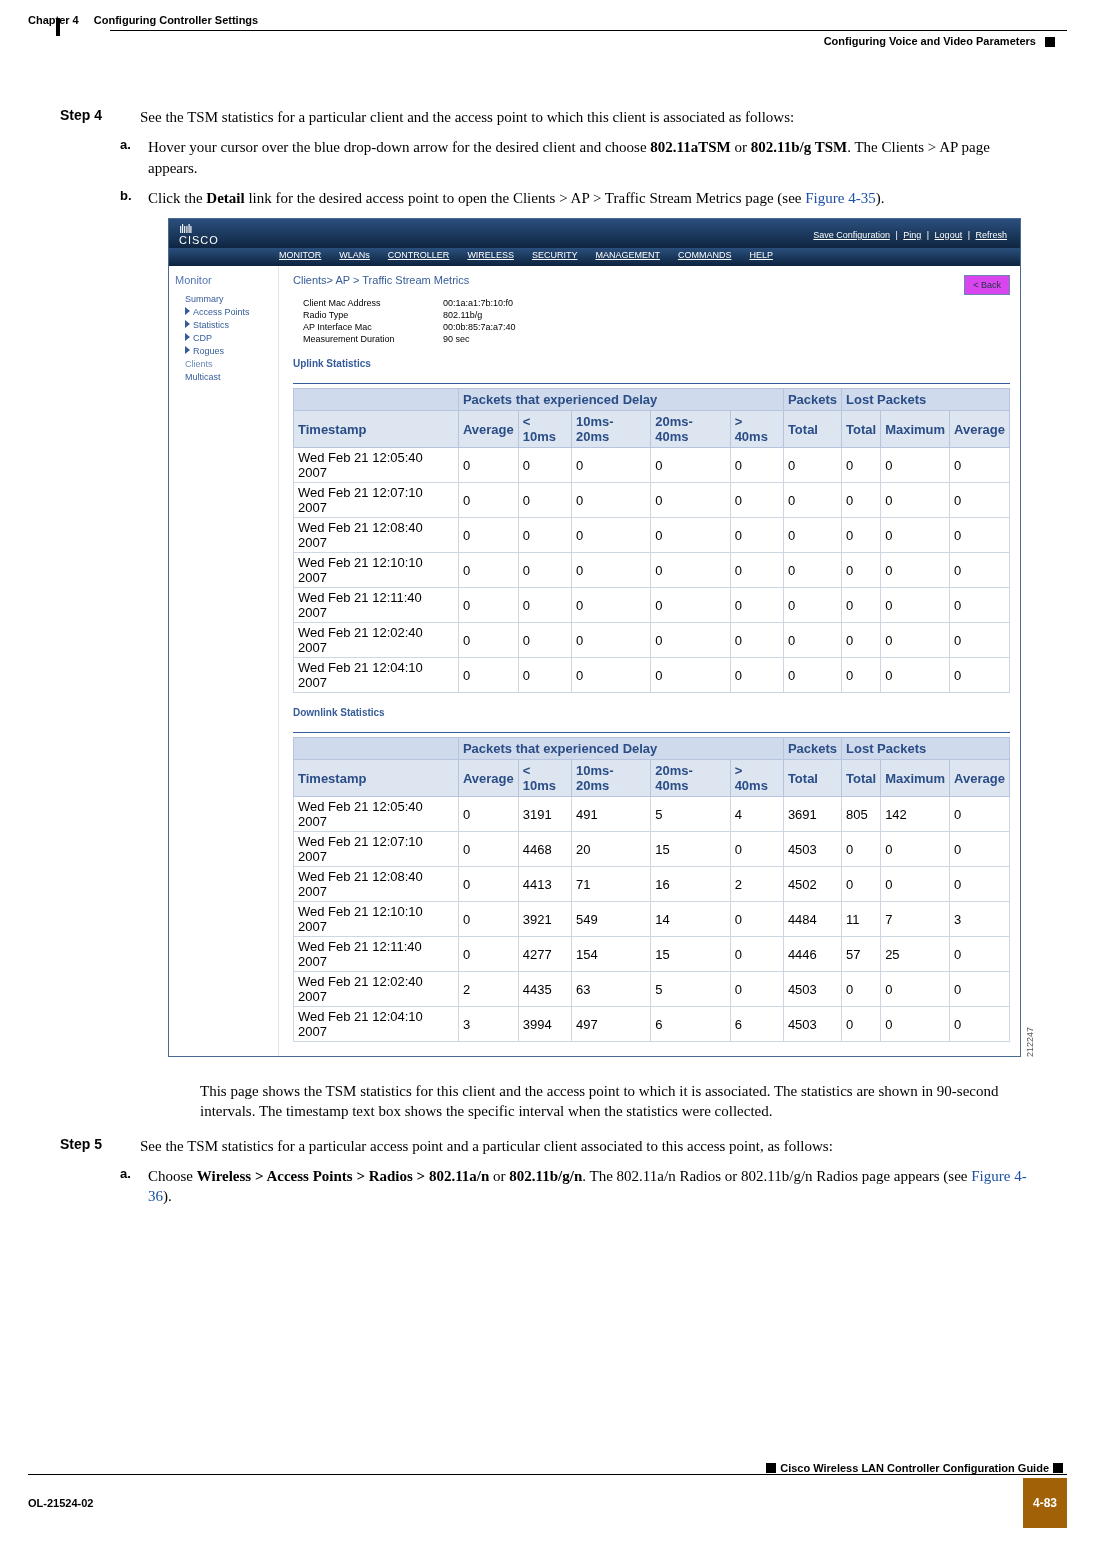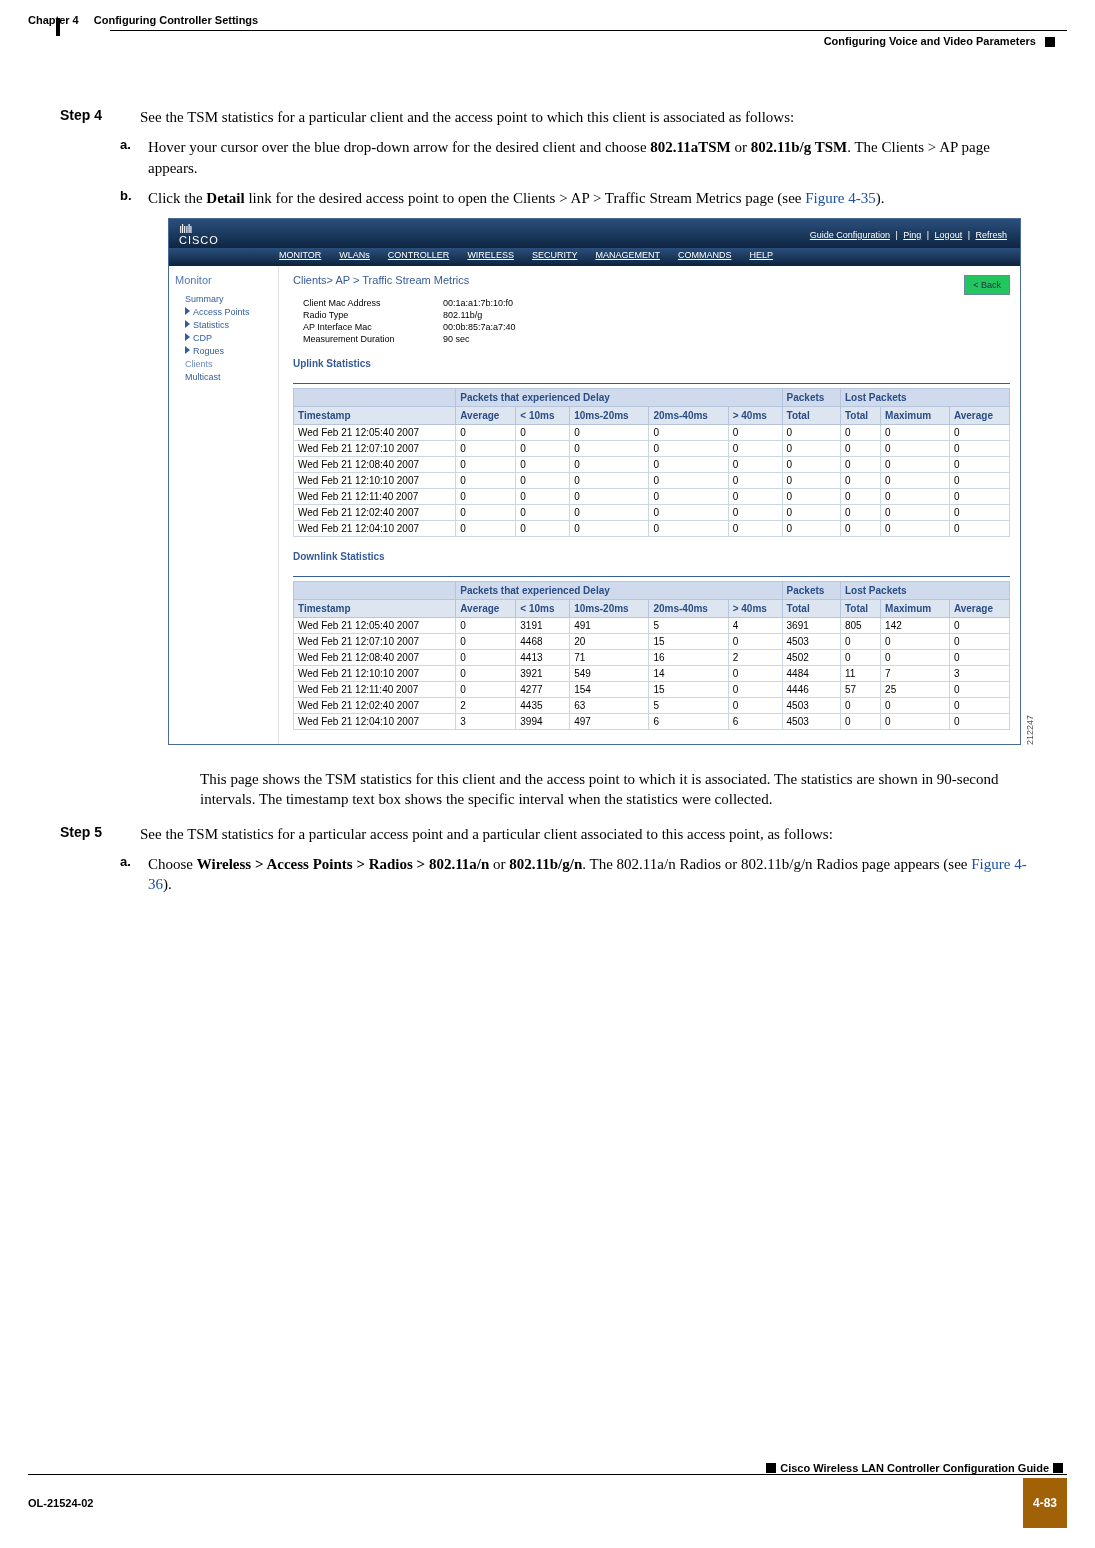--- a/index.html
+++ b/index.html
@@ -121,31 +121,31 @@
     border-right:1px solid #e3e3e3;
   }
   .fig-side .mon-title { font-size:11px; color:#5375b5; margin-bottom:8px; }
   .fig-side ul { list-style:none; margin-left:10px; }
   .fig-side li { margin:3px 0; color:#355c99; }
   .fig-side li.sel { color:#6b89bb; }
   .fig-main { flex:1; padding: 8px 10px 14px 14px; }
   .fig-main .crumb-row { display:flex; justify-content:space-between; align-items:center;}
   .fig-main .crumb { color:#355c99; font-size:11px; margin-bottom:10px; }
   .back-btn {
-    border:1px solid #6a86ad; background:#22c55e;
+    border:1px solid #6a86ad; background:#d946ef;
     padding:4px 8px; font-size:9px; color:#234;
   }
   .kv { display:flex; margin:2px 0 2px 10px; font-size:9px;}
   .kv .k { width:140px; }
   .sec-title {
     color:#355c99; font-weight:bold; font-size:10px;
     border-bottom:1px solid #355c99; margin:14px 0 4px 0; padding-bottom:14px;
   }
   table.tsm {
-    width:100%; border-collapse:collapse; font-size:10px;
+    width:100%; border-collapse:collapse; font-size:13px;
   }
   table.tsm th {
     background:#dde5f1; color:#2a4d86; font-weight:bold;
     border:1px solid #b6c4de; padding:3px 4px; text-align:left;
   }
   table.tsm th.group { background:#cfdaec; text-align:left; }
   table.tsm td {
     border:1px solid #cfd6e3; padding:2px 4px;
   }
   
@@ -209,21 +209,21 @@
 
 
   <div class="figure-wrap">
   <div class="figure">
     <div class="fig-top">
       <div class="fig-logo">
         <span class="bars">ılıılı</span>
         <span class="cisco">CISCO</span>
       </div>
       <div class="fig-top-right">
-        <a>Guide Configuration</a> |
+        <a>Save Configuration</a> |
         <a>Ping</a> |
         <a>Logout</a> |
         <a>Refresh</a>
       </div>
     </div>
     <div class="fig-nav">
       <span>MONITOR</span>
       <span>WLANs</span>
       <span>CONTROLLER</span>
       <span>WIRELESS</span>

